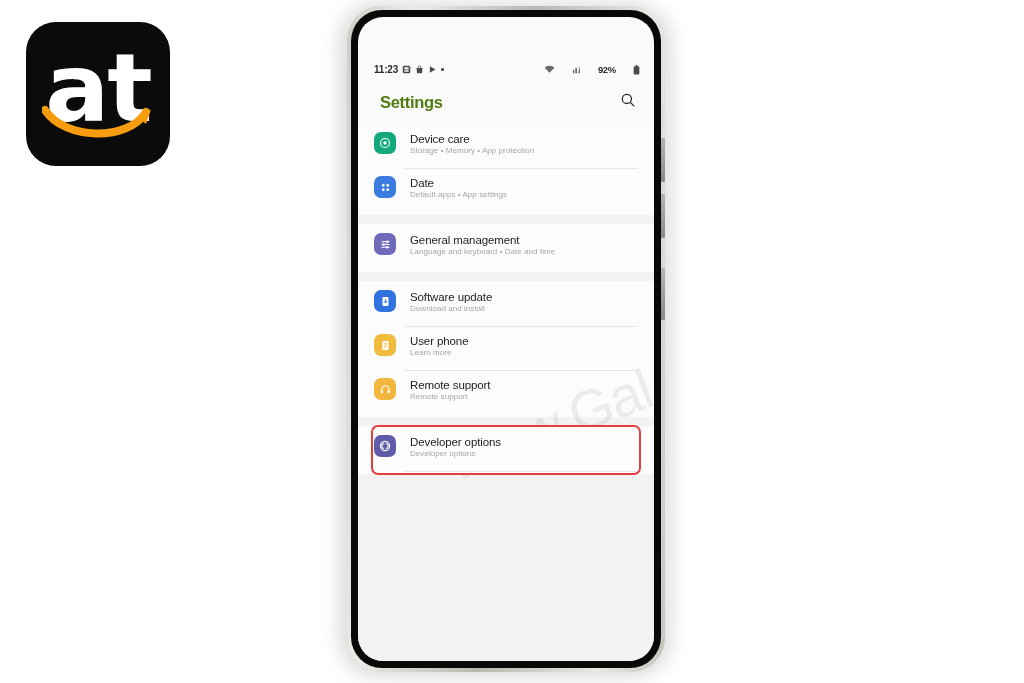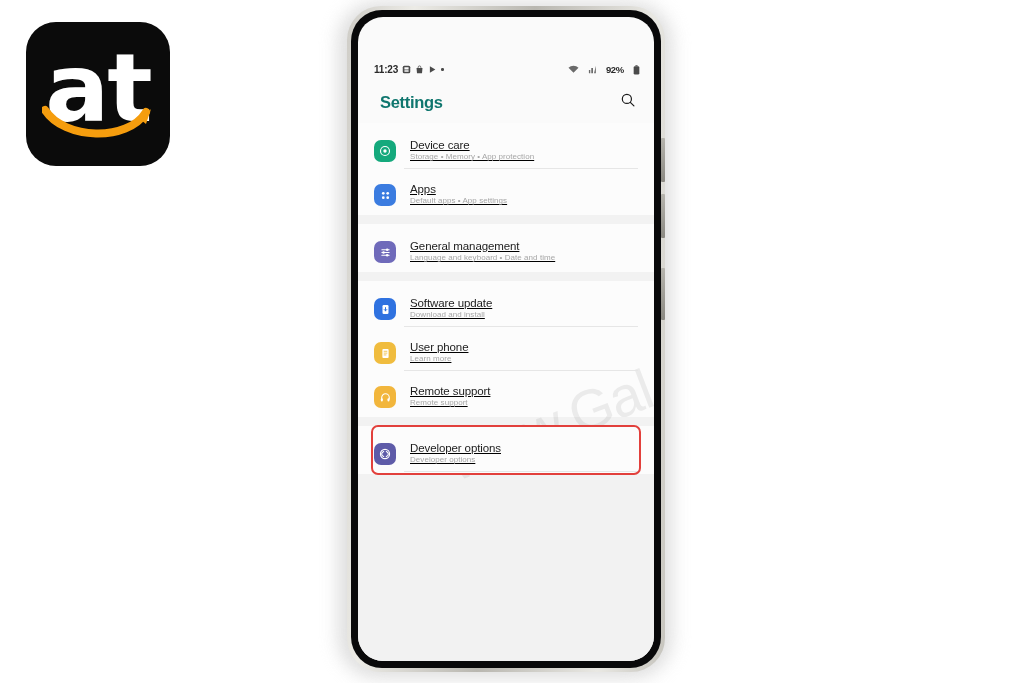--- a/index.html
+++ b/index.html
@@ -79,58 +79,57 @@
     position: relative;
     height: 23px;
     display: flex; align-items: center; justify-content: space-between;
     padding: 0 14px 0 16px;
     background: #fafafa;
     font-size: 9.5px; color: #2a2a2a;
     font-family: "Liberation Sans", sans-serif;
     margin-top: 41px;
   }
   .sb-left { display: flex; align-items: center; gap: 4px; }
-  .sb-right { display: flex; align-items: center; gap: 9px; }
+  .sb-right { display: flex; align-items: center; gap: 17px; }
   .sb-time { font-weight: 700; font-size: 10px; letter-spacing: -.2px; }
   .sb-ico { display: inline-flex; align-items: center; }
   .sb-dot { width: 2.5px; height: 2.5px; border-radius: 50%; background: #4a4a4a; }
   .sb-batt-text { font-weight: 700; font-size: 9.5px; letter-spacing: -.3px; }
 
   
   .app-header {
     position: relative;
     height: 42px;
     display: flex; align-items: center; justify-content: space-between;
     padding: 0 18px 0 22px;
     background: #fafafa;
   }
   .app-title {
-    font-size: 16.5px; font-weight: 700; color: #0f766e;
+    font-size: 16.5px; font-weight: 700; color: #4d7c0f;
     letter-spacing: -.3px;
   }
 
   
   .settings-body {
     position: relative;
     height: 551px;
     background: #f2f2f2;
     overflow: hidden;
   }
   .group {
     background: #fcfcfc;
     border-radius: 0px;
     margin-bottom: 9px;
     padding: 2px 0;
   }
   .row {
     position: relative;
-    display: flex; align-items: flex-end;
+    display: flex; align-items: flex-start;
     padding: 7px 14px 7px 16px;
     min-height: 44px;
-    text-decoration: underline;
   }
   .row .sep {
     position: absolute; left: 46px; right: 16px; bottom: 0;
     height: 1px; background: #e6e6e6;
   }
   .row:last-child .sep { display: none; }
   .row-icon {
     flex: 0 0 auto;
     width: 22px; height: 22px;
     border-radius: 7px;
@@ -282,21 +281,21 @@
             <div class="row">
               <div class="row-icon" style="background: rgb(59, 124, 224);">
                 <svg width="13" height="13" viewBox="0 0 20 20">
                   <circle cx="6.6" cy="6.6" r="2.1" fill="#fff"></circle>
                   <circle cx="13.4" cy="6.6" r="2.1" fill="#fff"></circle>
                   <circle cx="6.6" cy="13.4" r="2.1" fill="#fff"></circle>
                   <circle cx="13.4" cy="13.4" r="2.1" fill="#fff"></circle>
                 </svg>
               </div>
               <div class="row-text">
-                <div class="row-title">Apps</div>
+                <div class="row-title">Date</div>
                 <div class="row-sub">Default apps  •  App settings</div>
               </div>
             </div>
           </div>
           <div class="group">
             <div class="row">
               <div class="row-icon" style="background: rgb(111, 106, 186);">
                 <svg width="13" height="13" viewBox="0 0 20 20">
                   <rect x="3.6" y="5" width="12.8" height="1.7" rx=".85" fill="#fff"></rect>
                   <rect x="3.6" y="9.2" width="12.8" height="1.7" rx=".85" fill="#fff"></rect>

